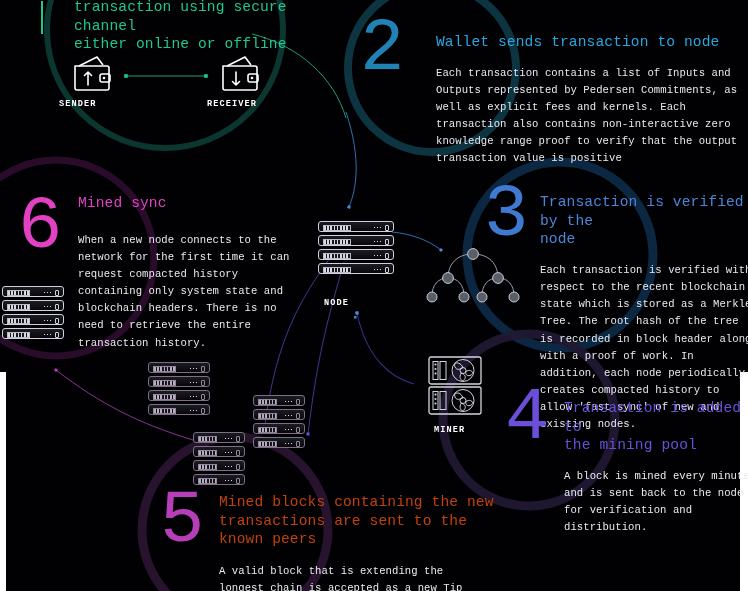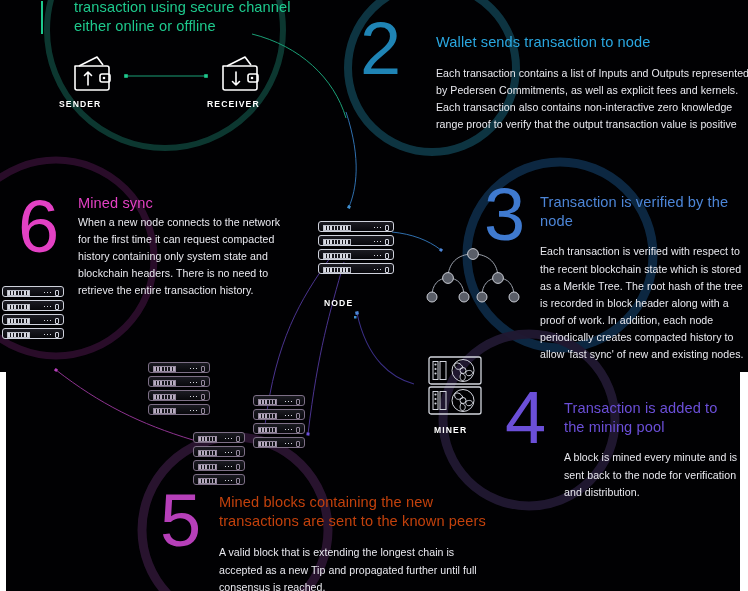--- a/index.html
+++ b/index.html
@@ -5,21 +5,21 @@
 <style>
   html,body{margin:0;padding:0;background:#ffffff;}
   body{
     width:748px;height:591px;overflow:hidden;position:relative;
     font-family:"Liberation Sans","DejaVu Sans",sans-serif;
     background:#ffffff;
   }
   
   #canvas{
     position:absolute;left:0;top:0;width:748px;height:591px;
-    overflow:hidden;background:#ffffff;
+    overflow:hidden;background:#ffffff;font-family:Liberation Mono, monospace;
   }
   .stage-top{
     position:absolute;left:0;top:0;width:748px;height:372px;
     background:#010103;
   }
   .stage-bottom{
     position:absolute;left:6px;top:372px;width:734px;height:219px;
     background:#010103;
   }
   svg.deco{position:absolute;left:0;top:0;width:748px;height:591px;pointer-events:none;}
@@ -363,16 +363,16 @@
     <div class="heading c-magenta">Mined blocks containing the new</div>
     <div class="heading c-magenta">transactions are sent to the known peers</div>
     <div class="body" style="margin-top:14px;width:268px;">A valid block that is extending the longest chain is accepted as a new Tip and propagated further until full consensus is reached.</div>
   </div>
 
   <div class="numwrap" style="left:18px;top:190px;">
     <div class="bignum" style="position:relative;color:#e341c4;">6</div>
   </div>
   <div class="blk" style="left:78px;top:194px;width:230px;">
     <div class="heading c-pink">Mined sync</div>
-    <div class="body" style="margin-top:1px;width:216px;">When a new node connects to the network for the first time it can request compacted history containing only system state and blockchain headers. There is no need to retrieve the entire transaction history.</div>
+    <div class="body" style="margin-top:19px;width:216px;">When a new node connects to the network for the first time it can request compacted history containing only system state and blockchain headers. There is no need to retrieve the entire transaction history.</div>
   </div>
 
 </div>
 
 </body></html>

